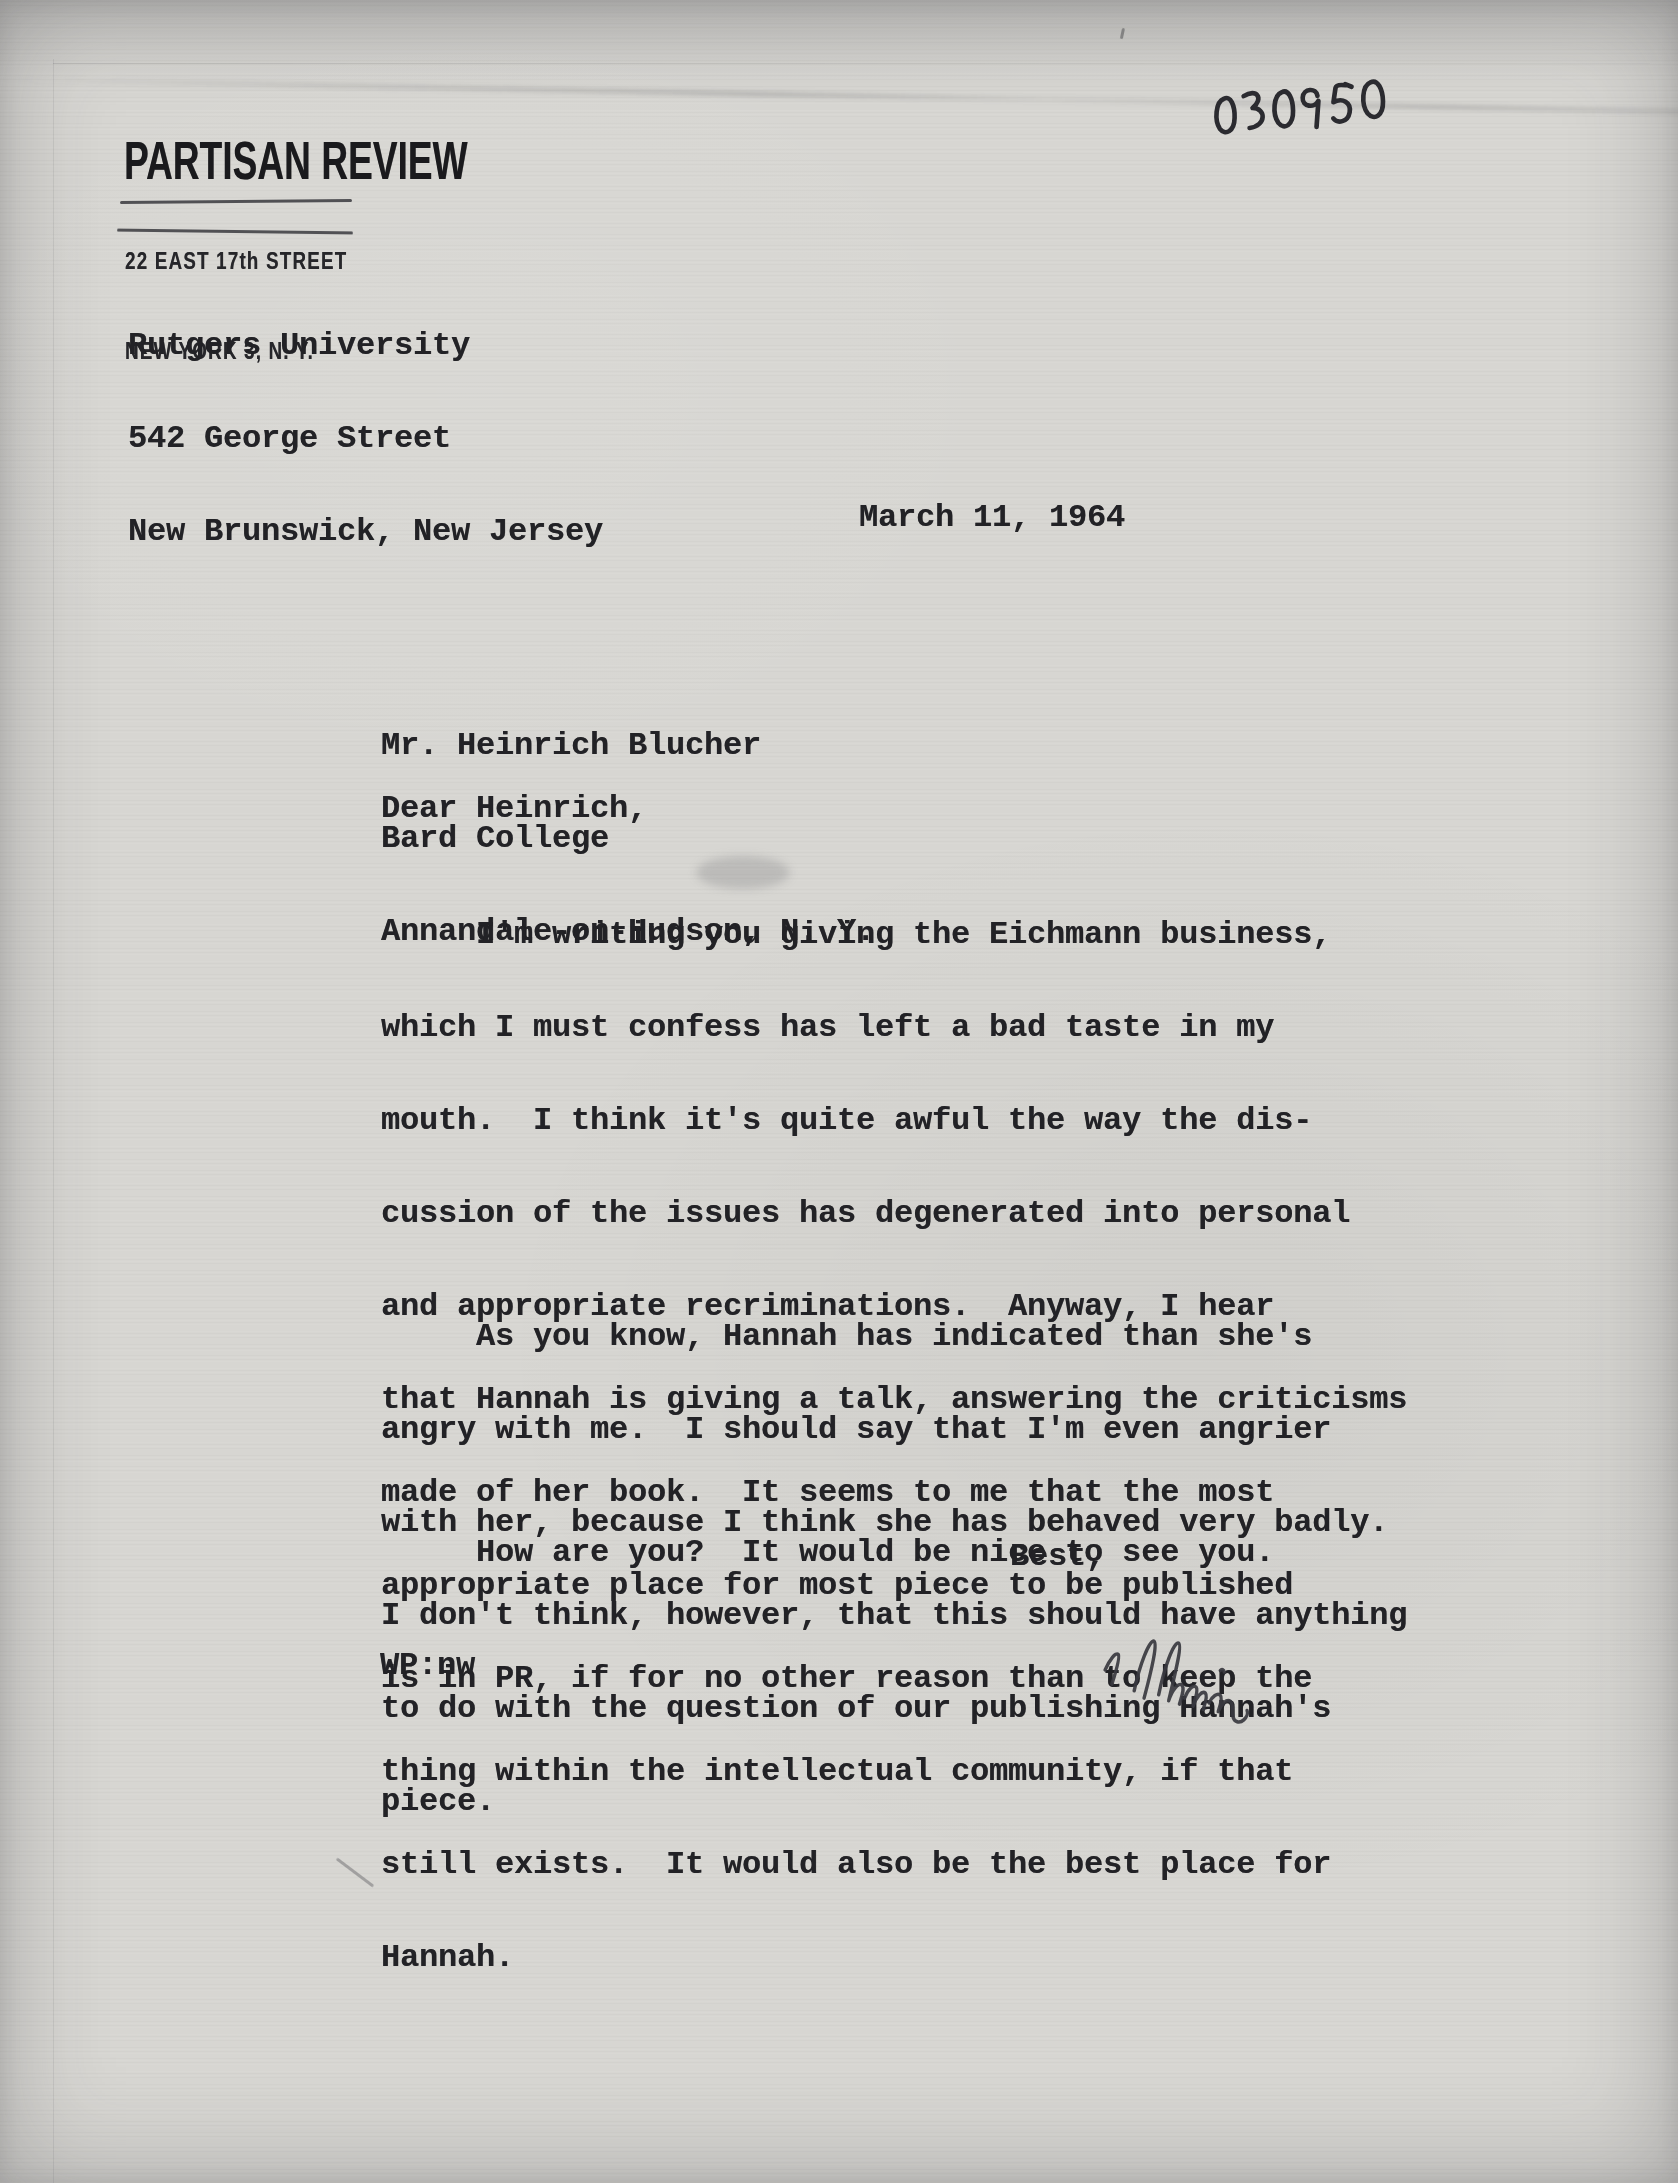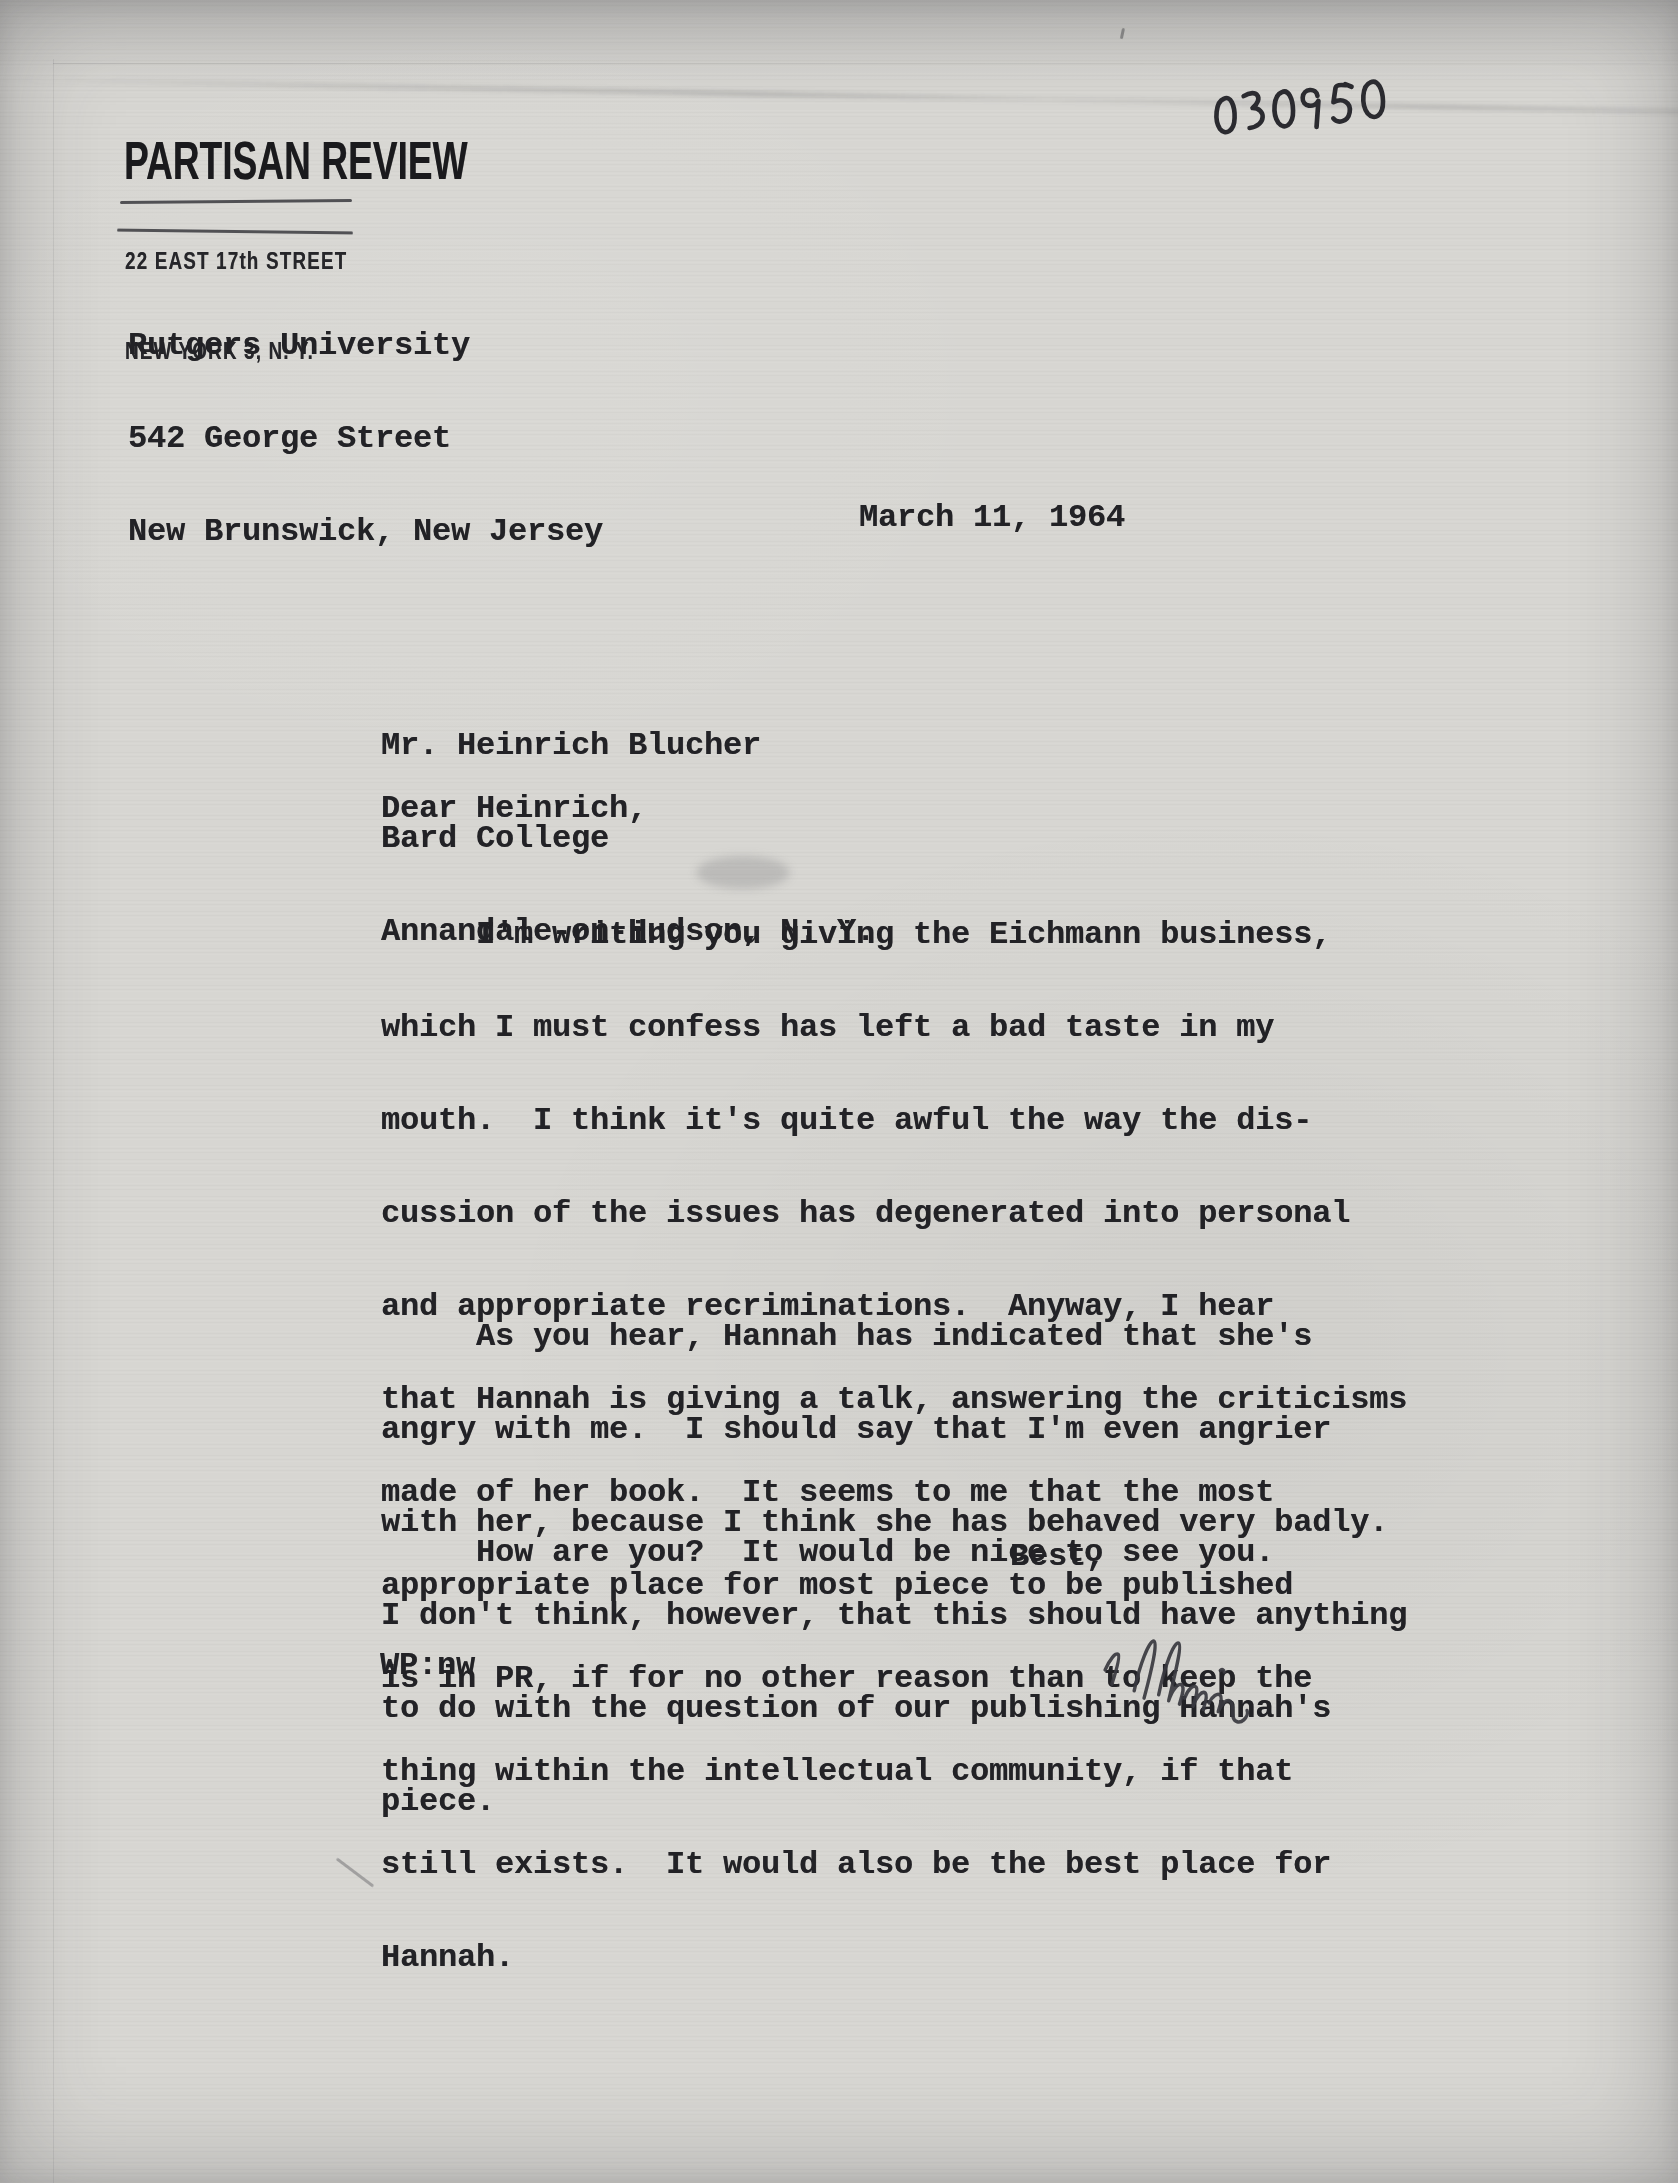--- a/index.html
+++ b/index.html
@@ -184,21 +184,21 @@
     <div>that Hannah is giving a talk, answering the criticisms</div>
     <div>made of her book.  It seems to me that the most</div>
     <div>appropriate place for most piece to be published</div>
     <div>is in PR, if for no other reason than to keep the</div>
     <div>thing within the intellectual community, if that</div>
     <div>still exists.  It would also be the best place for</div>
     <div>Hannah.</div>
   </div>
 
   <div class="typed para-2">
-    <div>     As you hear, Hannah has indicated that she's</div>
+    <div>     As you know, Hannah has indicated than she's</div>
     <div>angry with me.  I should say that I'm even angrier</div>
     <div>with her, because I think she has behaved very badly.</div>
     <div>I don't think, however, that this should have anything</div>
     <div>to do with the question of our publishing Hannah's</div>
     <div>piece.</div>
   </div>
 
   <div class="typed para-3">
     <div>     How are you?  It would be nice to see you.</div>
   </div>

